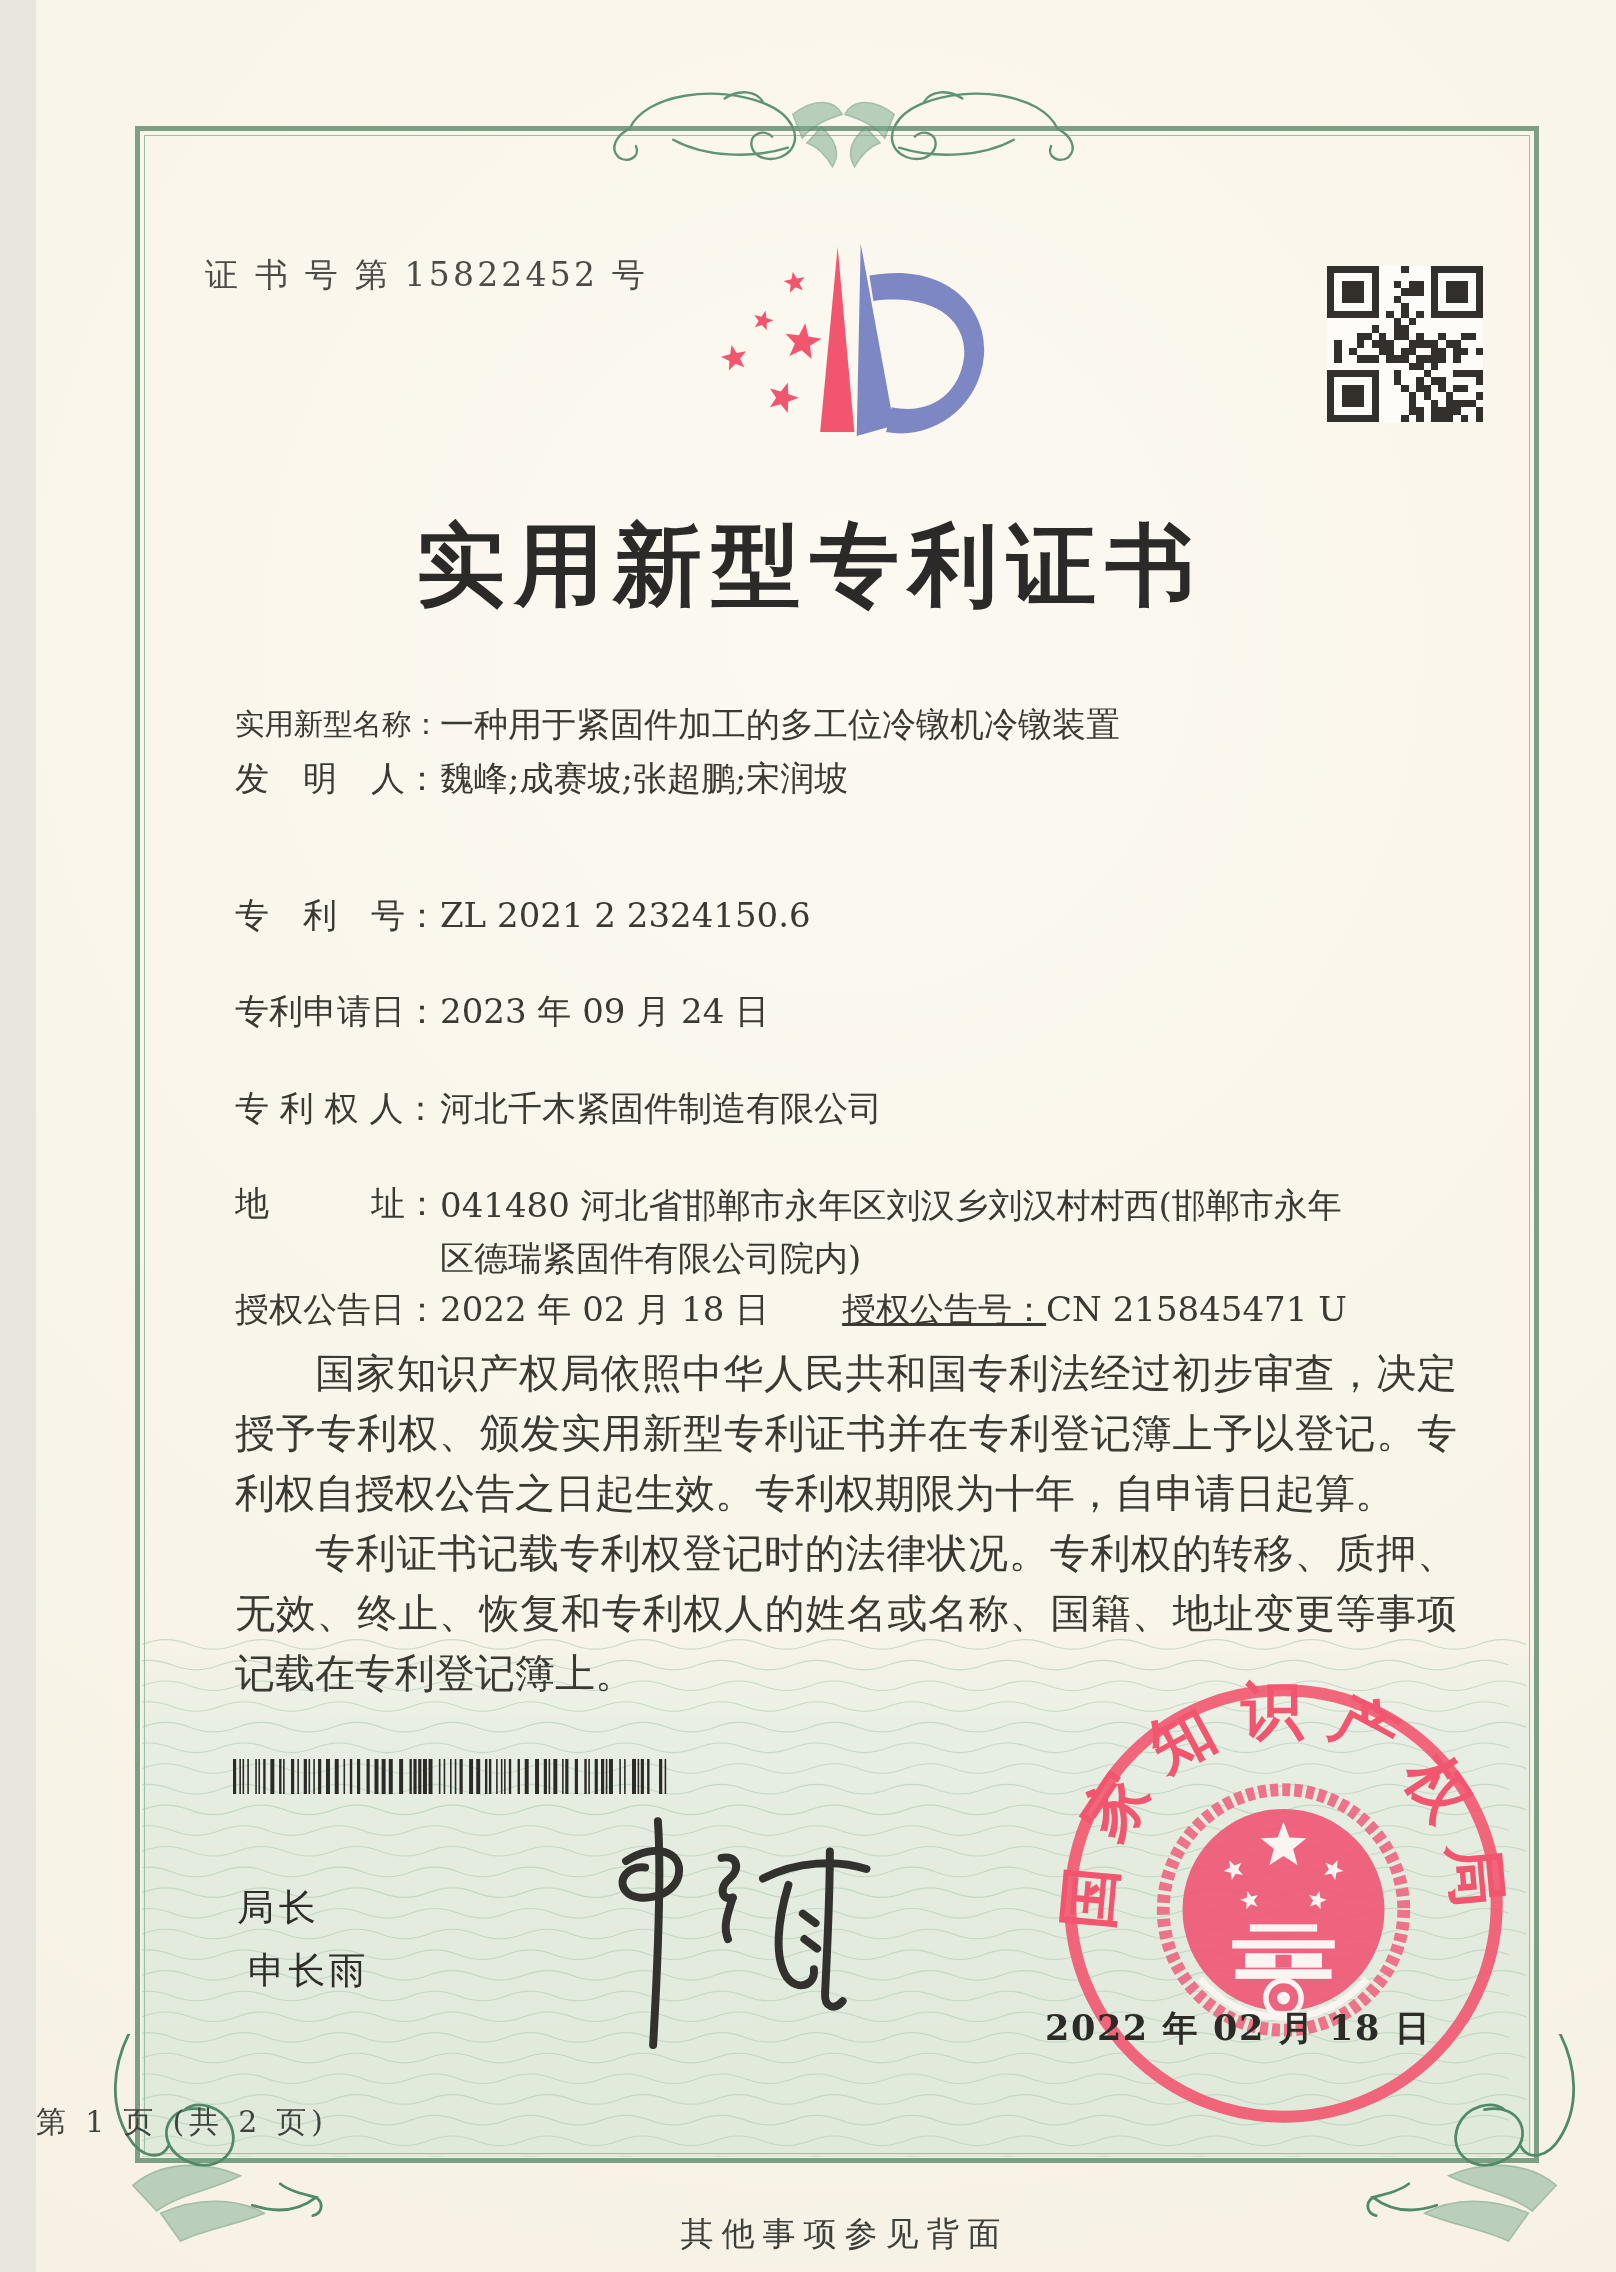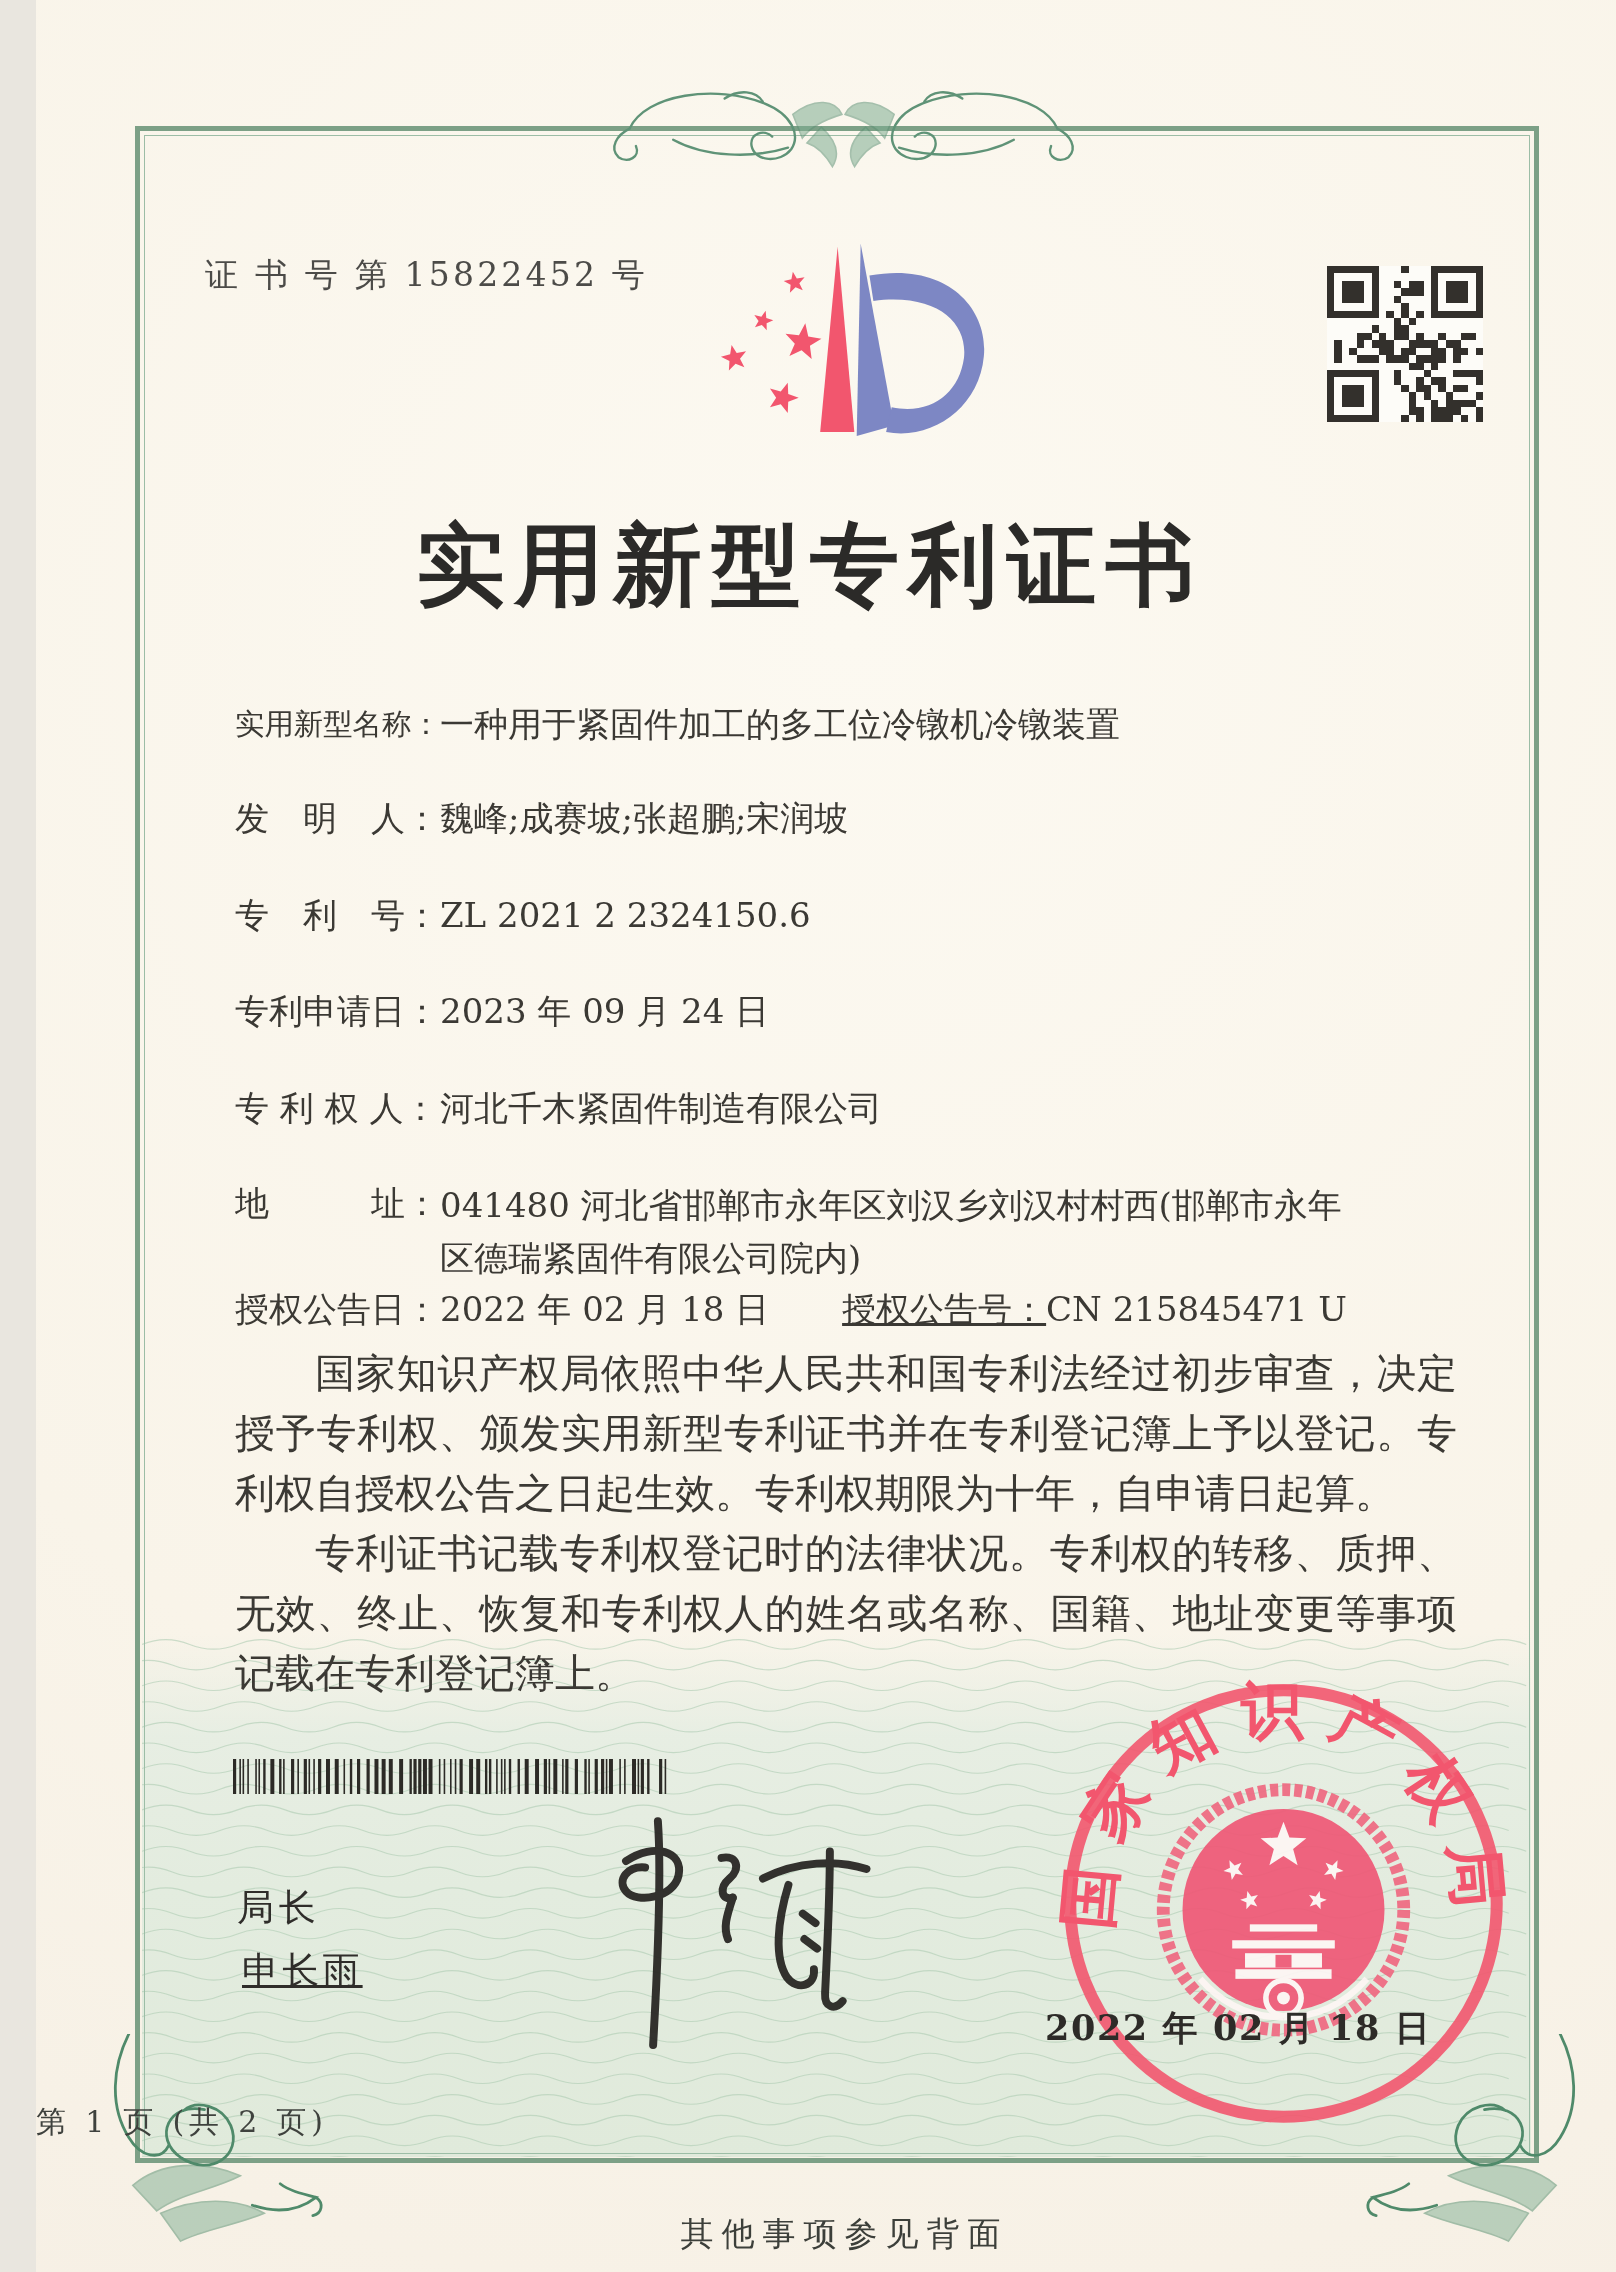--- a/index.html
+++ b/index.html
@@ -23,21 +23,21 @@
   .row{left:199px;white-space:nowrap;font-size:34px;line-height:48px;text-decoration:underline;}
   .row .lbl{display:inline-block;width:205px;vertical-align:top;color:#3b3934;}
   .row .lbl.small{font-size:29.4px;line-height:49px;}
   .row .val{display:inline-block;max-width:915px;white-space:normal;vertical-align:top;color:#3b3934;}
   .row .val.wrap{width:915px;line-height:53px;}
   .g2{margin-left:73px;}
   .paras{left:199px;top:1343px;width:1222px;font-size:40px;line-height:60px;
          text-align:justify;color:#3b3934;}
   .paras p{margin:0;text-indent:2em;}
   .signer-title{left:201px;top:1883px;font-size:37px;letter-spacing:4.8px;color:#2f2d2a;}
-  .signer-name{left:206px;top:1946px;font-size:37px;letter-spacing:3.2px;color:#2f2d2a;text-decoration:underline;}
+  .signer-name{left:212px;top:1946px;font-size:37px;letter-spacing:3.2px;color:#2f2d2a;}
   .seal-date{left:1009px;top:2005px;font-size:35px;letter-spacing:1.6px;color:#2d2b28;font-weight:bold;}
   .page-info{left:0;top:2102px;width:1580px;text-align:left;font-size:30px;letter-spacing:4.8px;color:#3f423e;}
   .back-note{left:0;top:2212px;width:1617px;text-align:center;font-size:33px;letter-spacing:8px;color:#3c3f3a;}
   svg{display:block;}
 </style>
 </head>
 <body>
 
 <div class="page">
 
@@ -127,21 +127,21 @@
     <g id="qr-modules" fill="#33302c">
         <path d="M0 0h1v1h-1zM1 0h1v1h-1zM2 0h1v1h-1zM3 0h1v1h-1zM4 0h1v1h-1zM5 0h1v1h-1zM6 0h1v1h-1zM0 1h1v1h-1zM6 1h1v1h-1zM0 2h1v1h-1zM2 2h1v1h-1zM3 2h1v1h-1zM4 2h1v1h-1zM6 2h1v1h-1zM0 3h1v1h-1zM2 3h1v1h-1zM3 3h1v1h-1zM4 3h1v1h-1zM6 3h1v1h-1zM0 4h1v1h-1zM2 4h1v1h-1zM3 4h1v1h-1zM4 4h1v1h-1zM6 4h1v1h-1zM0 5h1v1h-1zM6 5h1v1h-1zM0 6h1v1h-1zM1 6h1v1h-1zM2 6h1v1h-1zM3 6h1v1h-1zM4 6h1v1h-1zM5 6h1v1h-1zM6 6h1v1h-1zM14 0h1v1h-1zM15 0h1v1h-1zM16 0h1v1h-1zM17 0h1v1h-1zM18 0h1v1h-1zM19 0h1v1h-1zM20 0h1v1h-1zM14 1h1v1h-1zM20 1h1v1h-1zM14 2h1v1h-1zM16 2h1v1h-1zM17 2h1v1h-1zM18 2h1v1h-1zM20 2h1v1h-1zM14 3h1v1h-1zM16 3h1v1h-1zM17 3h1v1h-1zM18 3h1v1h-1zM20 3h1v1h-1zM14 4h1v1h-1zM16 4h1v1h-1zM17 4h1v1h-1zM18 4h1v1h-1zM20 4h1v1h-1zM14 5h1v1h-1zM20 5h1v1h-1zM14 6h1v1h-1zM15 6h1v1h-1zM16 6h1v1h-1zM17 6h1v1h-1zM18 6h1v1h-1zM19 6h1v1h-1zM20 6h1v1h-1zM0 14h1v1h-1zM1 14h1v1h-1zM2 14h1v1h-1zM3 14h1v1h-1zM4 14h1v1h-1zM5 14h1v1h-1zM6 14h1v1h-1zM0 15h1v1h-1zM6 15h1v1h-1zM0 16h1v1h-1zM2 16h1v1h-1zM3 16h1v1h-1zM4 16h1v1h-1zM6 16h1v1h-1zM0 17h1v1h-1zM2 17h1v1h-1zM3 17h1v1h-1zM4 17h1v1h-1zM6 17h1v1h-1zM0 18h1v1h-1zM2 18h1v1h-1zM3 18h1v1h-1zM4 18h1v1h-1zM6 18h1v1h-1zM0 19h1v1h-1zM6 19h1v1h-1zM0 20h1v1h-1zM1 20h1v1h-1zM2 20h1v1h-1zM3 20h1v1h-1zM4 20h1v1h-1zM5 20h1v1h-1zM6 20h1v1h-1zM8 6h1v1h-1zM6 8h1v1h-1zM10 6h1v1h-1zM6 10h1v1h-1zM12 6h1v1h-1zM6 12h1v1h-1zM10 0h1v1h-1zM9 2h1v1h-1zM11 2h1v1h-1zM12 2h1v1h-1zM10 3h1v1h-1zM11 3h1v1h-1zM12 3h1v1h-1zM9 4h1v1h-1zM10 5h1v1h-1zM9 7h1v1h-1zM11 7h1v1h-1zM9 8h1v1h-1zM10 8h1v1h-1zM4 9h1v1h-1zM5 9h1v1h-1zM7 9h1v1h-1zM9 9h1v1h-1zM10 9h1v1h-1zM12 9h1v1h-1zM15 9h1v1h-1zM18 9h1v1h-1zM19 9h1v1h-1zM1 10h1v1h-1zM4 10h1v1h-1zM7 10h1v1h-1zM8 10h1v1h-1zM11 10h1v1h-1zM12 10h1v1h-1zM13 10h1v1h-1zM14 10h1v1h-1zM16 10h1v1h-1zM17 10h1v1h-1zM1 11h1v1h-1zM3 11h1v1h-1zM7 11h1v1h-1zM8 11h1v1h-1zM10 11h1v1h-1zM11 11h1v1h-1zM14 11h1v1h-1zM15 11h1v1h-1zM17 11h1v1h-1zM18 11h1v1h-1zM20 11h1v1h-1zM1 12h1v1h-1zM4 12h1v1h-1zM5 12h1v1h-1zM8 12h1v1h-1zM9 12h1v1h-1zM10 12h1v1h-1zM12 12h1v1h-1zM13 12h1v1h-1zM14 12h1v1h-1zM15 12h1v1h-1zM17 12h1v1h-1zM11 13h1v1h-1zM12 13h1v1h-1zM14 13h1v1h-1zM9 14h1v1h-1zM13 14h1v1h-1zM17 14h1v1h-1zM18 14h1v1h-1zM19 14h1v1h-1zM20 14h1v1h-1zM9 15h1v1h-1zM12 15h1v1h-1zM14 15h1v1h-1zM15 15h1v1h-1zM20 15h1v1h-1zM10 16h1v1h-1zM12 16h1v1h-1zM13 16h1v1h-1zM15 16h1v1h-1zM17 16h1v1h-1zM18 16h1v1h-1zM11 17h1v1h-1zM13 17h1v1h-1zM16 17h1v1h-1zM20 17h1v1h-1zM11 18h1v1h-1zM14 18h1v1h-1zM16 18h1v1h-1zM17 18h1v1h-1zM18 18h1v1h-1zM19 18h1v1h-1zM11 19h1v1h-1zM12 19h1v1h-1zM14 19h1v1h-1zM15 19h1v1h-1zM16 19h1v1h-1zM17 19h1v1h-1zM20 19h1v1h-1zM10 20h1v1h-1zM12 20h1v1h-1zM14 20h1v1h-1zM15 20h1v1h-1zM16 20h1v1h-1zM18 20h1v1h-1zM20 20h1v1h-1z"></path>
       </g>
   </svg>
 
   <div class="abs title">实用新型专利证书</div>
 
   <div class="abs row" style="top:700px">
     <span class="lbl small">实用新型名称：</span><span class="val">一种用于紧固件加工的多工位冷镦机冷镦装置</span>
   </div>
-  <div class="abs row" style="top:794px">
+  <div class="abs row" style="top:754px">
     <span class="lbl">发　明　人：</span><span class="val">魏峰;成赛坡;张超鹏;宋润坡</span>
   </div>
   <div class="abs row" style="top:891px">
     <span class="lbl">专　利　号：</span><span class="val">ZL 2021 2 2324150.6</span>
   </div>
   <div class="abs row" style="top:987px">
     <span class="lbl">专利申请日：</span><span class="val">2023 年 09 月 24 日</span>
   </div>
   <div class="abs row" style="top:1084px">
     <span class="lbl">专 利 权 人：</span><span class="val">河北千木紧固件制造有限公司</span>

